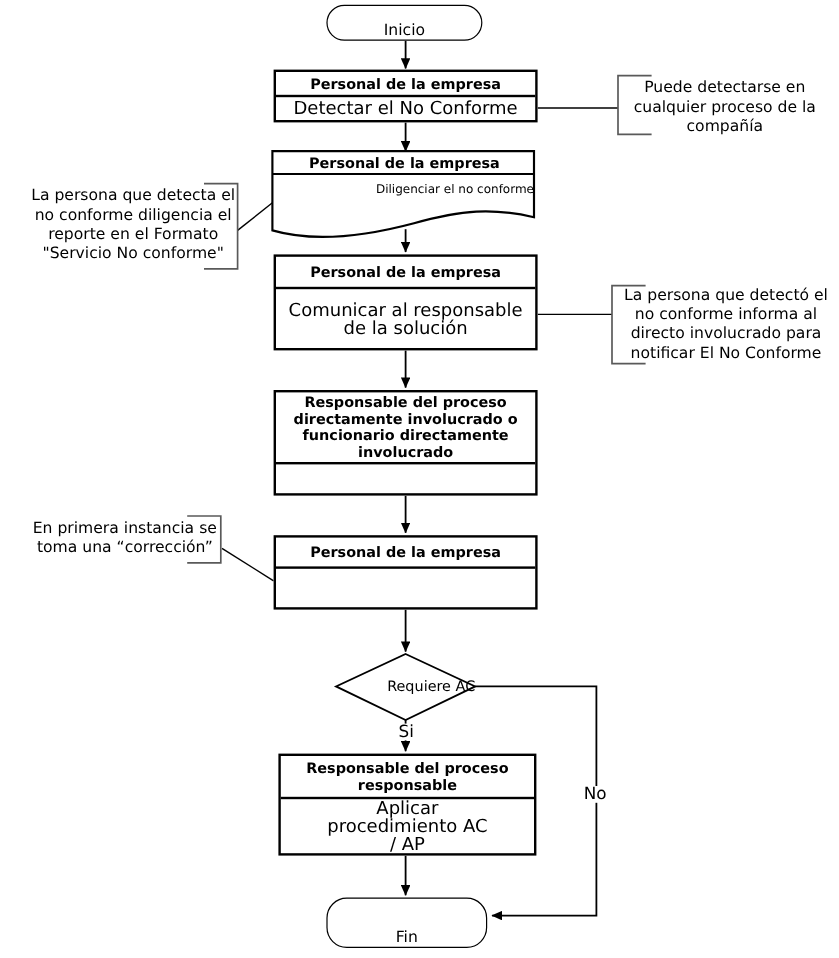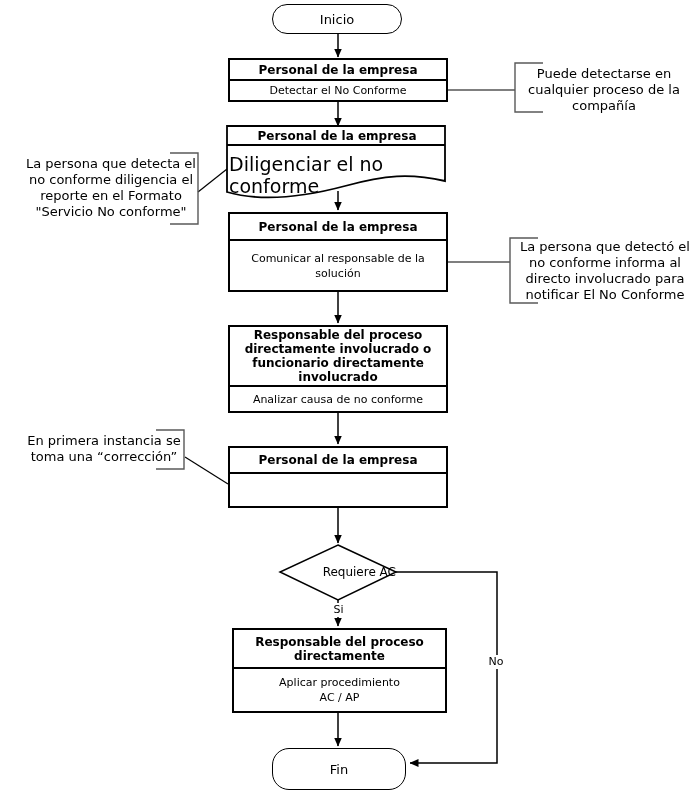--- a/index.html
+++ b/index.html
@@ -1,31 +1,31 @@
 <!DOCTYPE html>
 <html><head>
 <meta charset="utf-8">
 <style>
   html,body{margin:0;padding:0;background:#ffffff;}
   .stage{position:relative;width:699px;height:798px;background:#ffffff;
          font-family:"DejaVu Sans",sans-serif;color:#000;overflow:hidden;}
   .stage svg{position:absolute;left:0;top:0;}
   .abs{position:absolute;box-sizing:border-box;}
-  .term{border:1.5px solid #000;background:#fff;display:flex;align-items:center;
+  .term{border:1.5px solid #000;background:#fff;display:flex;align-items:flex-end;
         justify-content:center;font-size:13px;}
   .pbox{border:2px solid #000;background:#fff;display:flex;flex-direction:column;}
   .pbox-h{border-bottom:2px solid #000;display:flex;align-items:center;justify-content:center;
           font-weight:bold;font-size:12px;line-height:14px;text-align:center;padding:0 2px;}
   .pbox-b{flex:1;display:flex;align-items:center;justify-content:center;
-          font-size:11px;line-height:15px;text-align:center;padding:0 2px;}
+          font-size:15px;line-height:15px;text-align:center;padding:0 2px;}
   .annot{font-size:13px;line-height:16px;text-align:center;}
-  .onleg{background:#fff;font-size:11px;line-height:14px;text-align:center;}
+  .onleg{background:#fff;font-size:14px;line-height:14px;text-align:center;}
   .doc-h{font-weight:bold;font-size:12px;text-align:center;display:flex;
          align-items:center;justify-content:center;}
-  .doc-b{font-size:19px;text-align:left;}
+  .doc-b{font-size:10px;text-align:right;}
   .dia-label{font-size:12px;text-align:right;}
 </style>
 </head>
 <body>
 
 <div class="stage">
 
   <svg width="699" height="798" viewBox="0 0 699 798">
     <defs>
       <marker id="arrow" markerUnits="userSpaceOnUse" markerWidth="9" markerHeight="8" refX="8.5" refY="4" orient="auto">
@@ -71,34 +71,33 @@
   <div class="abs doc-h" style="left:229px;top:127px;width:216px;height:17px;">Personal de la empresa</div>
   <div class="abs doc-b" style="left:229px;top:153px;width:216px;">Diligenciar el no conforme</div>
 
   <div class="abs pbox" style="left:228px;top:212px;width:220px;height:80px;">
     <div class="pbox-h" style="height:25px;">Personal de la empresa</div>
     <div class="pbox-b">Comunicar al responsable de la solución</div>
   </div>
 
   <div class="abs pbox" style="left:228px;top:325px;width:220px;height:88px;">
     <div class="pbox-h" style="height:58px;">Responsable del proceso directamente involucrado o funcionario directamente involucrado</div>
-    <div class="pbox-b">Analizar causa de no conforme</div>
   </div>
 
   <div class="abs pbox" style="left:228px;top:446px;width:220px;height:62px;">
     <div class="pbox-h" style="height:24px;">Personal de la empresa</div>
   </div>
 
   <div class="abs dia-label" style="left:280px;top:565px;width:116px;">Requiere AC</div>
 
   <div class="abs onleg" style="left:330px;top:603px;width:17px;">Si</div>
   <div class="abs onleg" style="left:484px;top:655px;width:24px;">No</div>
 
   <div class="abs pbox" style="left:232px;top:628px;width:215px;height:85px;">
-    <div class="pbox-h" style="height:37px;">Responsable del proceso directamente</div>
+    <div class="pbox-h" style="height:37px;">Responsable del proceso responsable</div>
     <div class="pbox-b" style="padding:0 36px;">Aplicar procedimiento AC / AP</div>
   </div>
 
   <div class="abs term" style="left:272px;top:748px;width:134px;height:42px;border-radius:17px;">
     <span>Fin</span>
   </div>
 
   <div class="abs annot" style="left:516px;top:66px;width:176px;">Puede detectarse en cualquier proceso de la compañía</div>
   <div class="abs annot" style="left:26px;top:156px;width:170px;">La persona que detecta el no conforme diligencia el reporte en el Formato "Servicio No conforme"</div>
   <div class="abs annot" style="left:518px;top:239px;width:174px;">La persona que detectó el no conforme informa al directo involucrado para notificar El No Conforme</div>

